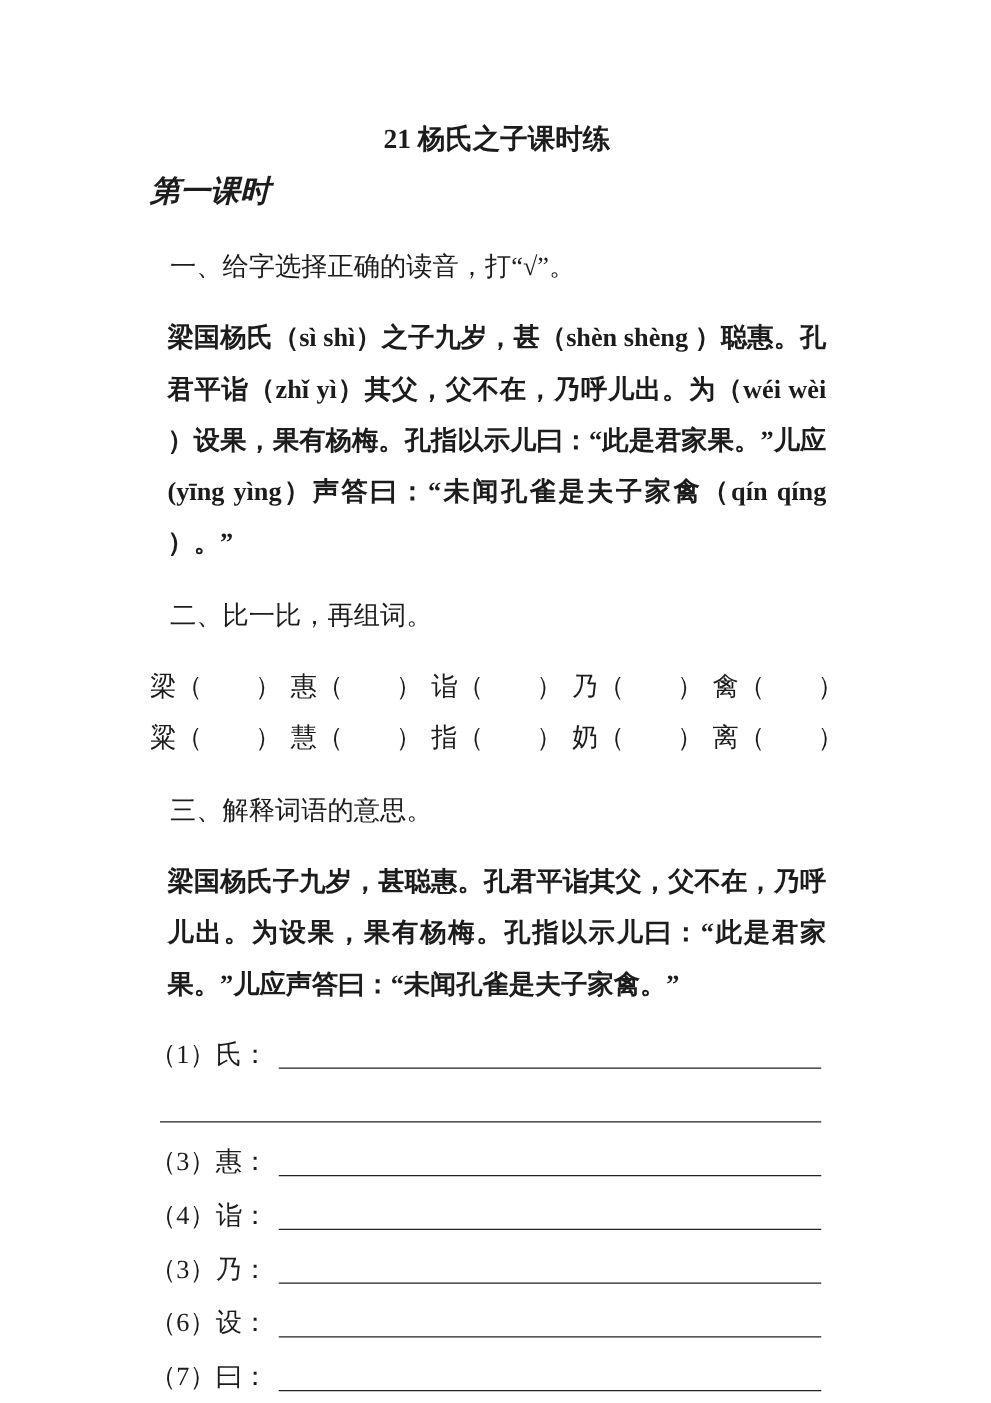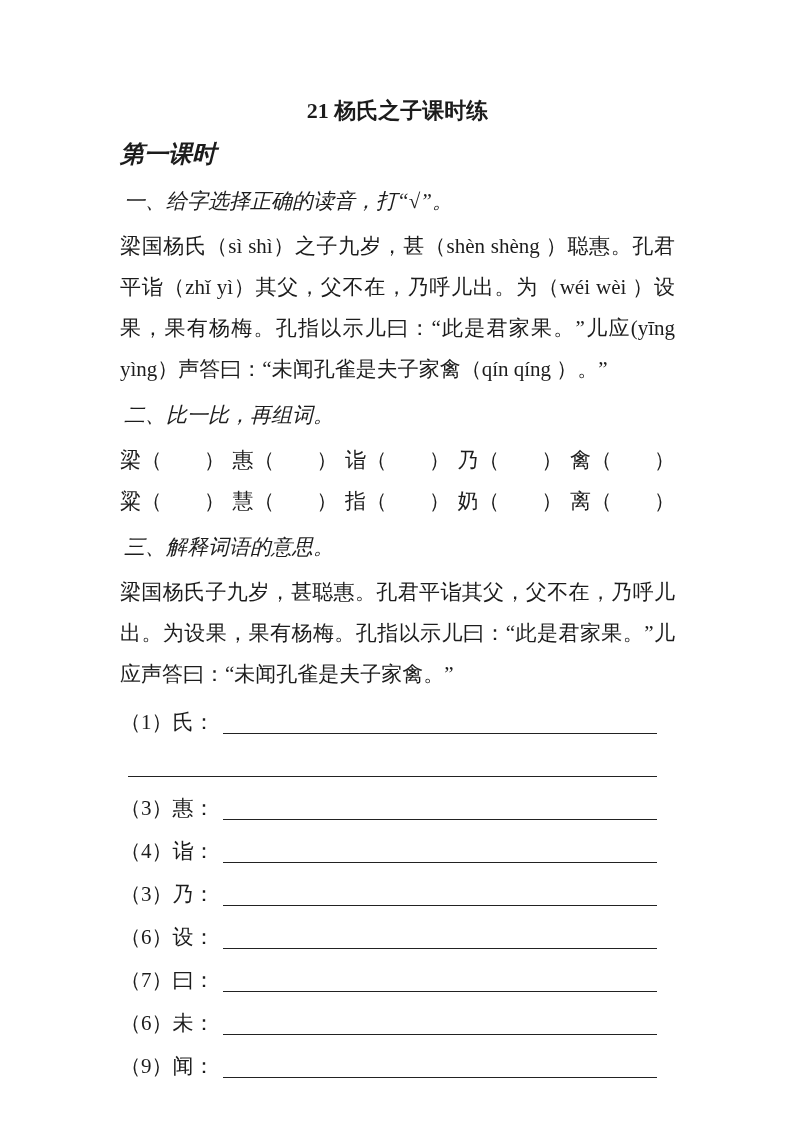--- a/index.html
+++ b/index.html
@@ -30,29 +30,29 @@
     line-height: 42px;
   }
   .lesson-heading {
     margin: 0;
     font-size: 24px;
     font-weight: bold;
     line-height: 44px;
     font-style: italic;
   }
   .section-heading {
-    margin: 4px;
+    margin: 16px;
     line-height: 42px;
-    font-style: italic;
   }
   .passage {
-    margin: 0;
+    margin: 14px;
     text-align: justify;
     text-justify: inter-ideograph;
     line-height: 41px;
+    font-weight: bold;
   }
   .word-row {
     display: flex;
     justify-content: space-between;
     line-height: 41px;
   }
   .word-cell {
     white-space: nowrap;
   }
   .def-list {

